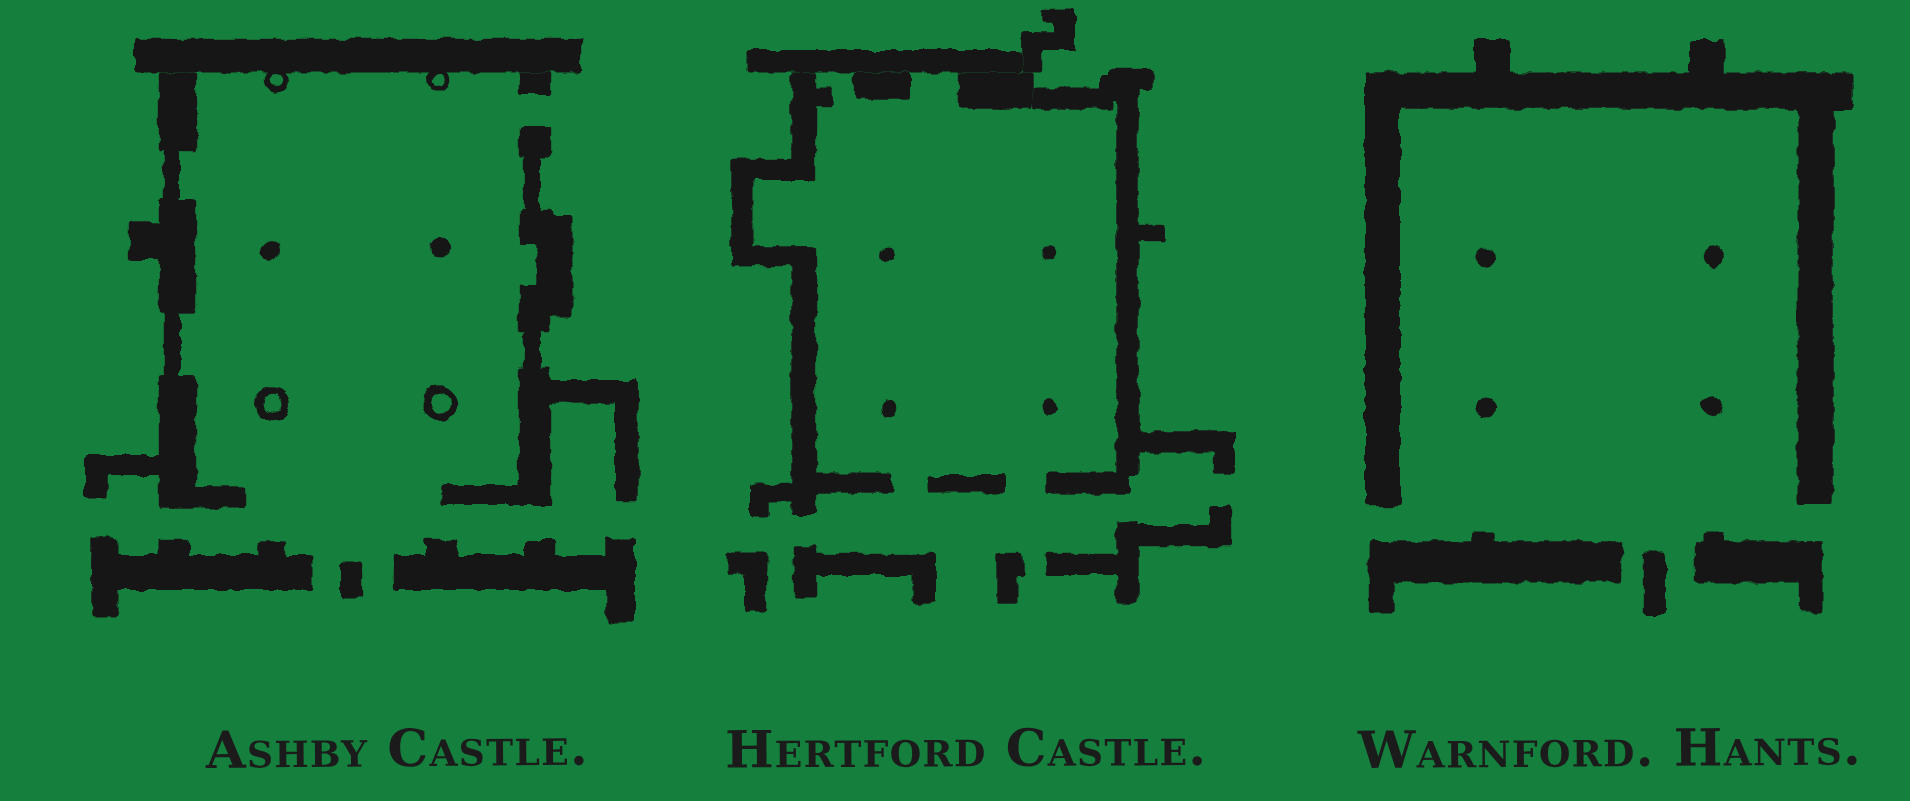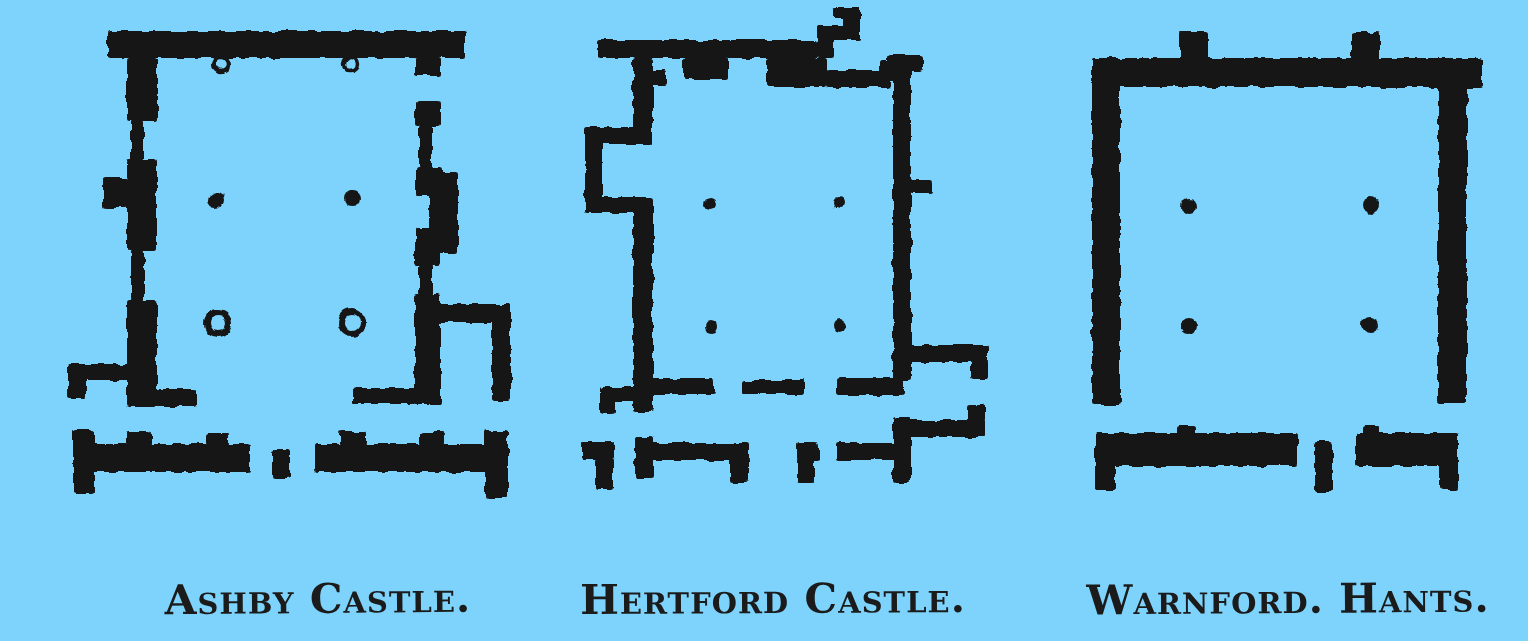--- a/index.html
+++ b/index.html
@@ -1,20 +1,20 @@
 <!DOCTYPE html>
 <html><head>
 <meta charset="utf-8">
 <style>
   html, body { margin: 0; padding: 0; background: #ffffff; }
   .page {
     position: relative;
     width: 1528px;
     height: 641px;
-    background: #7dd3fc;
+    background: #15803d;
     overflow: hidden;
     font-family: "DejaVu Serif", serif;
   }
   svg.plans-canvas {
     position: absolute;
     left: 0; top: 0;
     width: 1528px; height: 545px;
     display: block;
   }
   .caption {

